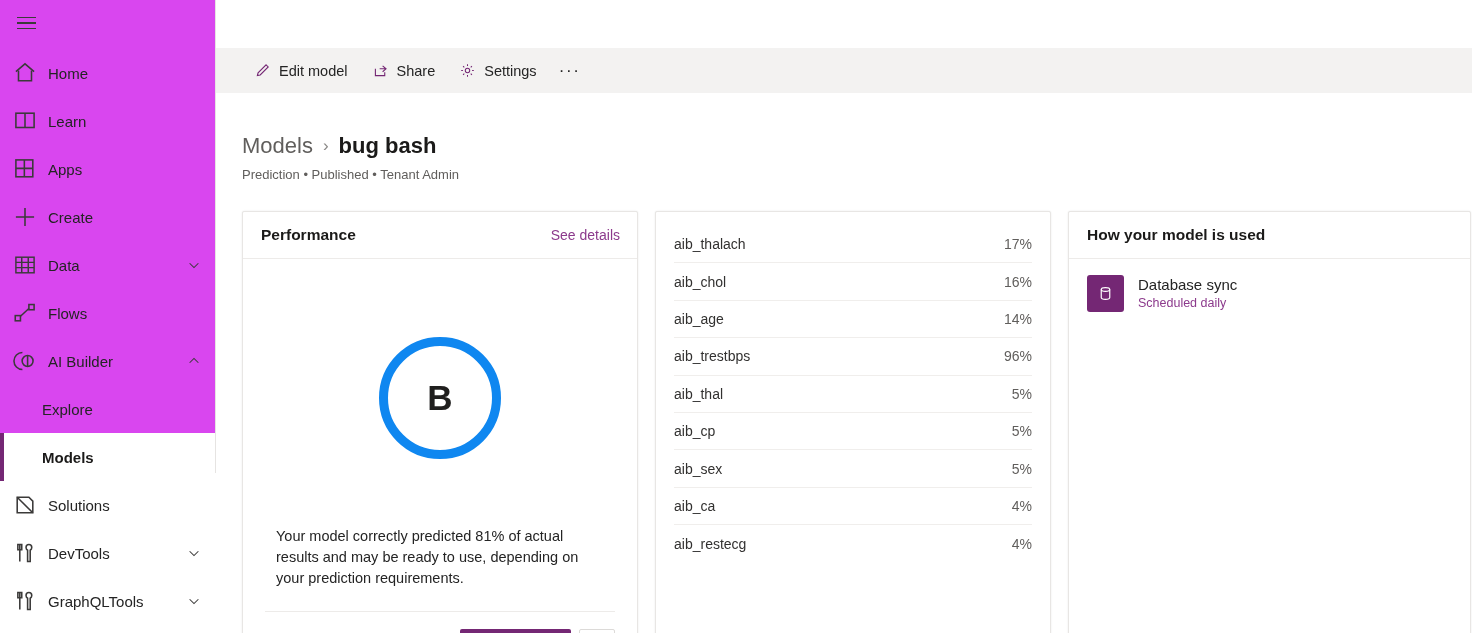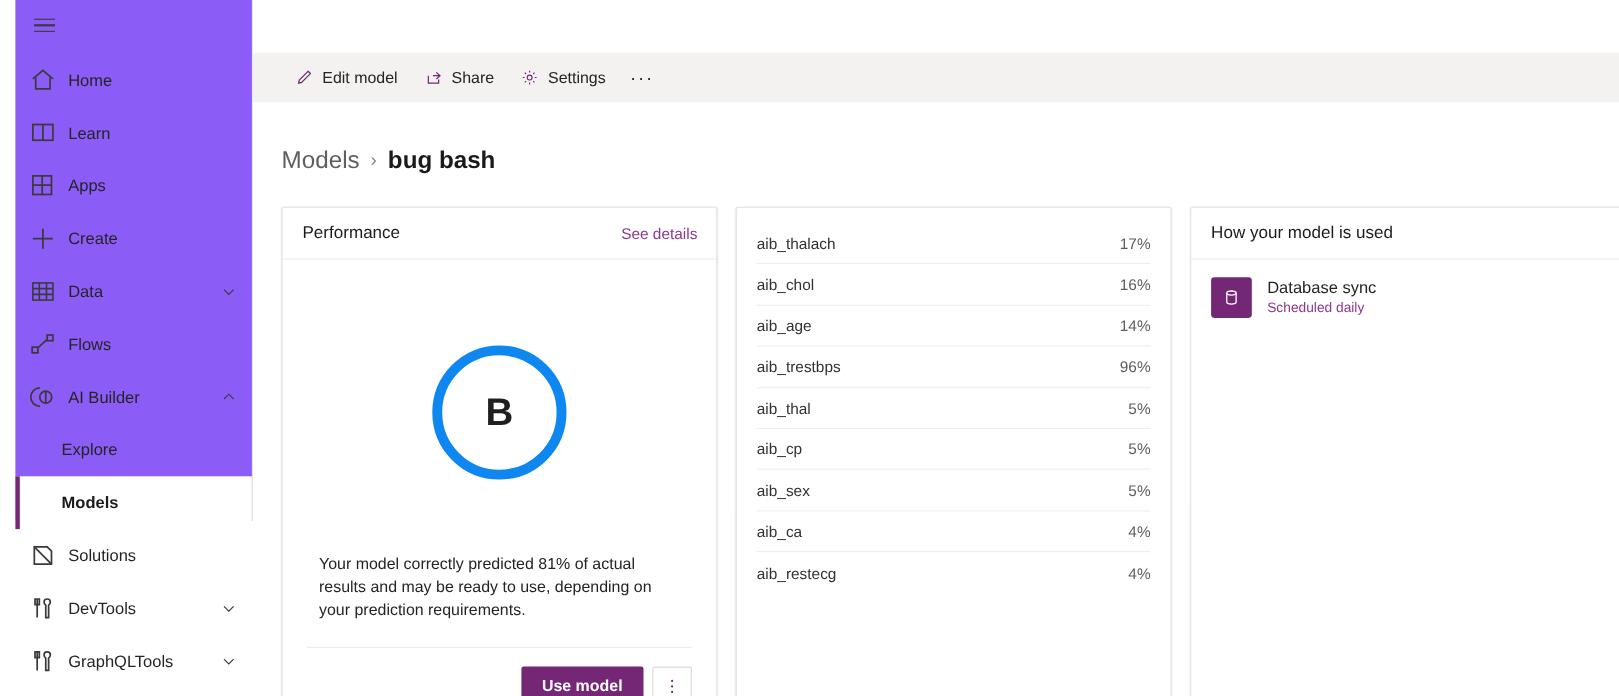--- a/index.html
+++ b/index.html
@@ -7,24 +7,23 @@
     width: 1472px; height: 633px;
     font-family: "Liberation Sans", sans-serif;
     background: #ffffff; color: #323130;
     overflow: hidden;
   }
   .app { display: flex; width: 1472px; height: 633px; }
 
   
   .sidebar {
     width: 216px; min-width: 216px; height: 473px;
-    background: #8b5cf6;
+    background: #d946ef;
     border-right: 1px solid #e6e4e2;
     position: relative;
-    margin-left: 14px;
   }
   .hamburger {
     width: 40px; height: 40px; margin: 3px 0 0 6px;
     display: flex; flex-direction: column; justify-content: center;
     align-items: center; gap: 4px; cursor: pointer;
   }
   .hamburger span { display: block; width: 19px; height: 1.6px; background: #3b3a39; }
   .nav { margin-top: 6px; }
   .nav-item {
     height: 48px; display: flex; align-items: center;
@@ -87,21 +86,21 @@
   }
   .card-1 { width: 396px; min-width: 396px; }
   .card-2 { width: 396px; min-width: 396px; }
   .card-3 { width: 403px; min-width: 403px; }
   .card-head {
     height: 47px; min-height: 47px;
     display: flex; align-items: center; justify-content: space-between;
     padding: 0 17px 0 18px; border-bottom: 1px solid #edebe9;
   }
   .card-title {
-    font-size: 15.5px; font-weight: 400; color: #1b1a19;
+    font-size: 15.5px; font-weight: 700; color: #1b1a19;
     display: flex; align-items: center; gap: 8px;
   }
   .card-link { font-size: 14px; color: #8c3a8c; cursor: pointer; }
   .info-icon { width: 15px; height: 15px; color: #8a8886; display: block; }
 
   
   .perf-body { flex: 1; display: flex; flex-direction: column; padding: 0 22px; }
   .grade-wrap { flex: 1; display: flex; align-items: center; justify-content: center; padding-top: 6px; }
   .grade-circle {
     width: 122px; height: 122px; border-radius: 50%;
@@ -330,20 +329,21 @@
       <div class="tb-more">···</div>
     </div>
 
     <div class="content">
 
       <div class="breadcrumb">
         <span class="bc-link">Models</span>
         <span class="bc-sep">›</span>
         <span class="bc-current">bug bash</span>
       </div>
+      <div class="subtitle">Prediction • Published • Tenant Admin</div>
 
       <div class="cards">
 
         <div class="card card-1">
           <div class="card-head">
             <span class="card-title">Performance</span>
             <span class="card-link">See details</span>
           </div>
           <div class="perf-body">
             <div class="grade-wrap">

